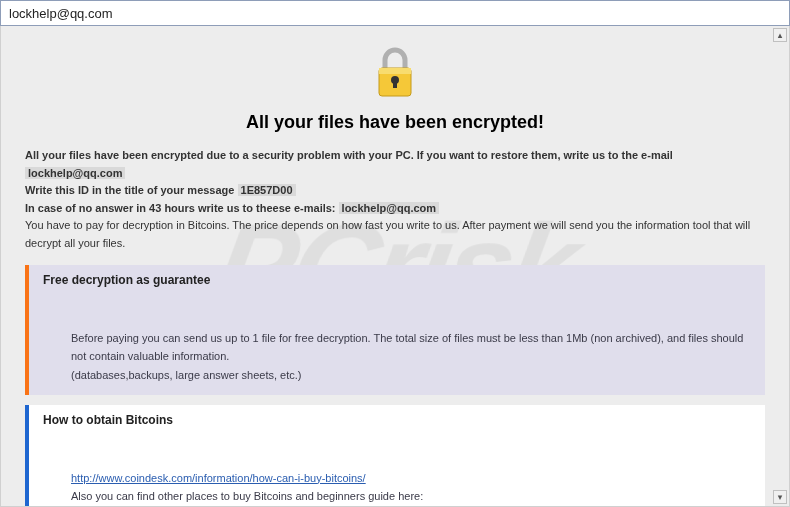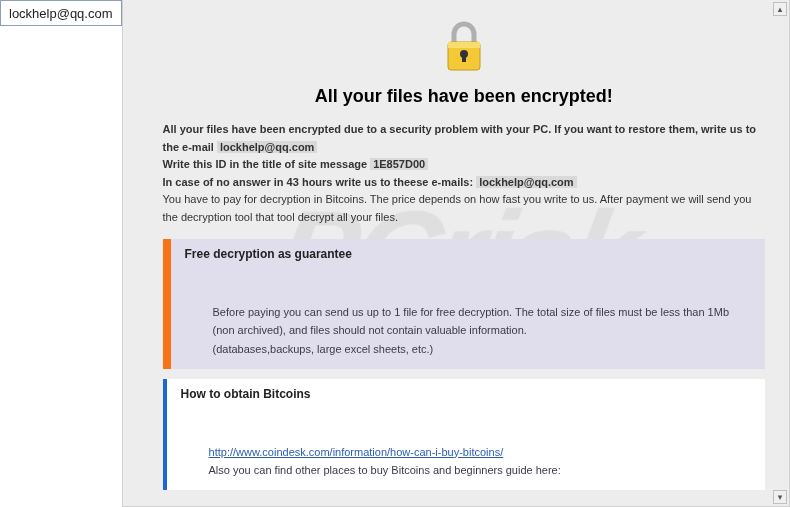--- a/index.html
+++ b/index.html
@@ -4,58 +4,58 @@
   <style>
     * { margin: 0; padding: 0; box-sizing: border-box; }
     body {
       font-family: "Segoe UI", Tahoma, Arial, sans-serif;
       font-size: 11px;
       background: #fff;
       width: 790px;
       height: 507px;
       overflow: hidden;
     }
-    .window { width: 100%; height: 100%; display: flex; }
+    .window { width: 100%; height: 100%; display: flex; flex-direction: column; }
     .titlebar {
       height: 26px;
       background: #fff;
       border: 1px solid #8e9db8;
       display: flex;
       align-items: center;
       padding: 0 8px;
       font-size: 13px;
       color: #222;
     }
     .content-wrap {
       flex: 1;
       border: 1px solid #d0d0d0;
       border-top: none;
       background: #ededed;
       position: relative;
       overflow: hidden;
     }
-    .content { padding: 12px 24px 8px 40px; height: 100%; overflow-y: auto; }
+    .content { padding: 12px 24px 8px 24px; height: 100%; overflow-y: auto; }
     .lock-wrap { text-align: center; margin: 8px 0 8px 0; }
     .main-heading {
       text-align: center;
       font-size: 18px;
       font-weight: bold;
       color: #000;
       margin: 6px 0 14px 0;
     }
     .intro { font-size: 11px; color: #333; line-height: 1.6; margin-bottom: 12px; }
     .intro .bold { font-weight: bold; }
     .hl { background: #d9d9d9; padding: 0 3px; }
     .panel {
       background: #e0deec;
       margin: 6px 0 10px 0;
       padding: 8px 14px 10px 14px;
       position: relative;
     }
-    .panel-green { border-left: 8px solid #f97316; }
+    .panel-green { border-left: 4px solid #f97316; }
     .panel-blue  { border-left: 4px solid #1e66d0; background: #ffffff; }
     .panel h3 { font-size: 12px; font-weight: bold; color: #222; margin-bottom: 6px; }
     .panel .body { padding-left: 28px; font-size: 11px; color: #3a3a48; line-height: 1.7; margin-top: 42px; }
     .panel a { color: #2a5db0; text-decoration: underline; }
     .scroll-ctrl {
       position: absolute; right: 2px; width: 14px; height: 14px;
       background: #f0f0f0; border: 1px solid #c0c0c0;
       display: flex; align-items: center; justify-content: center;
       font-size: 9px; color: #555;
     }
@@ -107,35 +107,35 @@
       </div>
 
       <div class="main-heading">All your files have been encrypted!</div>
 
       <div class="intro">
         <div>
           <span class="bold">All your files have been encrypted due to a security problem with your PC. If you want to restore them, write us to the e-mail </span>
           <span class="bold hl">lockhelp@qq.com</span>
         </div>
         <div>
-          <span class="bold">Write this ID in the title of site message </span>
+          <span class="bold">Write this ID in the title of your message </span>
           <span class="bold hl">1E857D00</span>
         </div>
         <div>
           <span class="bold">In case of no answer in 43 hours write us to theese e-mails: </span>
           <span class="bold hl">lockhelp@qq.com</span>
         </div>
-        <div>You have to pay for decryption in Bitcoins. The price depends on how fast you write to us. After payment we will send you the decryption tool that tool decrypt all your files.</div>
+        <div>You have to pay for decryption in Bitcoins. The price depends on how fast you write to us. After payment we will send you the information tool that will decrypt all your files.</div>
       </div>
 
       <div class="panel panel-green">
         <h3>Free decryption as guarantee</h3>
         <div class="body">
           <div>Before paying you can send us up to 1 file for free decryption. The total size of files must be less than 1Mb (non archived), and files should not contain valuable information.</div>
-          <div>(databases,backups, large excel sheets, etc.)</div>
+          <div>(databases,backups, large answer sheets, etc.)</div>
         </div>
       </div>
 
       <div class="panel panel-blue">
         <h3>How to obtain Bitcoins</h3>
         <div class="body">
           <div><a href="#">http://www.coindesk.com/information/how-can-i-buy-bitcoins/</a></div>
           <div>Also you can find other places to buy Bitcoins and beginners guide here:</div>
         </div>
       </div>

